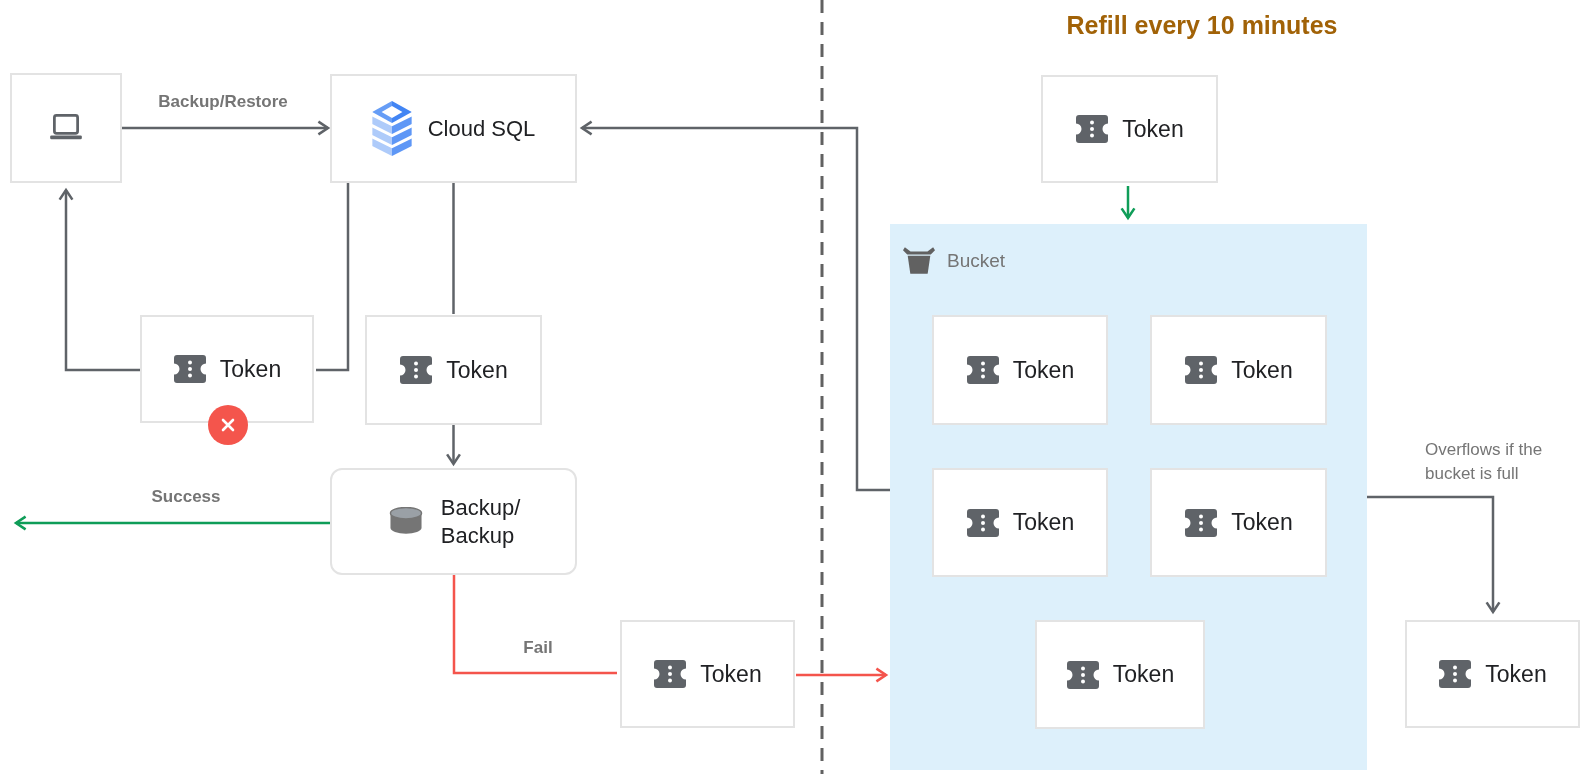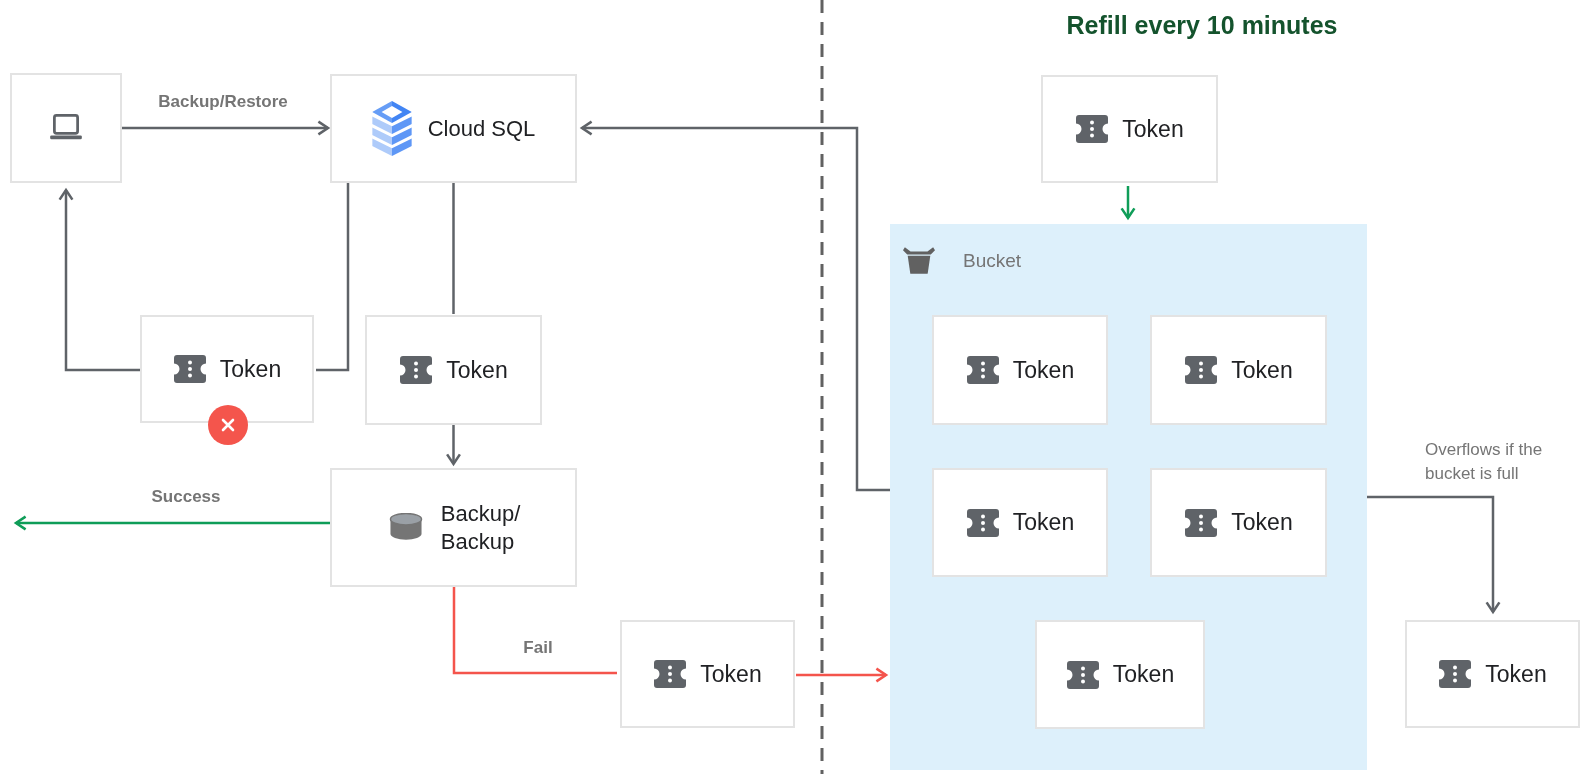--- a/index.html
+++ b/index.html
@@ -8,24 +8,24 @@
   .layer{position:absolute;left:0;top:0;width:1582px;height:774px;}
   .bucket{position:absolute;left:890px;top:224px;width:477px;height:546px;background:#DDF0FB;}
   .box{position:absolute;background:#fff;border:2px solid #E3E3E3;box-sizing:border-box;
        display:flex;align-items:center;justify-content:center;gap:13px;z-index:3;}
   .tok-lbl{font-size:23px;color:#202124;}
   .big-lbl{font-size:22px;color:#202124;}
   .tok-ic{width:34px;height:28px;flex:0 0 auto;}
   .edge-lbl{position:absolute;font-size:17px;color:#757575;white-space:nowrap;z-index:4;}
   .center{transform:translateX(-50%);font-weight:bold;}
   .title{position:absolute;left:1202px;top:11px;transform:translateX(-50%);
-         font-size:25px;font-weight:700;color:#14532d;white-space:nowrap;z-index:4;}
+         font-size:25px;font-weight:700;color:#a16207;white-space:nowrap;z-index:4;}
   .badge{position:absolute;left:66px;top:88px;width:40px;height:40px;border-radius:50%;
          background:#F4554C;display:flex;align-items:center;justify-content:center;z-index:5;}
-  .bucket-head{position:absolute;left:13px;top:22px;display:flex;align-items:center;gap:28px;}
+  .bucket-head{position:absolute;left:13px;top:22px;display:flex;align-items:center;gap:12px;}
   .bucket-head span{font-size:19px;color:#757575;}
   .br-lines{display:flex;flex-direction:column;line-height:28px;font-size:22px;}
   .ovf{line-height:24px;white-space:nowrap;}
   svg.inline{display:block;}
 </style>
 </head>
 <body>
 
 <div class="stage">
 
@@ -134,21 +134,21 @@
     </div>
   </div>
 
   <div class="box" style="left:365px;top:315px;width:177px;height:110px;">
     <svg class="tok-ic" viewBox="0 0 34 28">
         <use href="#sym-token"></use>
       </svg>
     <span class="tok-lbl">Token</span>
   </div>
 
-  <div class="box" style="left:330px;top:468px;width:247px;height:119px;gap:16px;">
+  <div class="box" style="left:330px;top:468px;width:247px;height:107px;gap:16px;border-radius:12px;">
     <svg class="inline" width="38" height="29" viewBox="0 0 36 28">
         <use href="#sym-db"></use>
       </svg>
     <div class="br-lines">
       <span>Backup/</span>
       <span>Backup</span>
     </div>
   </div>
 
   <div class="box" style="left:620px;top:620px;width:175px;height:108px;">

